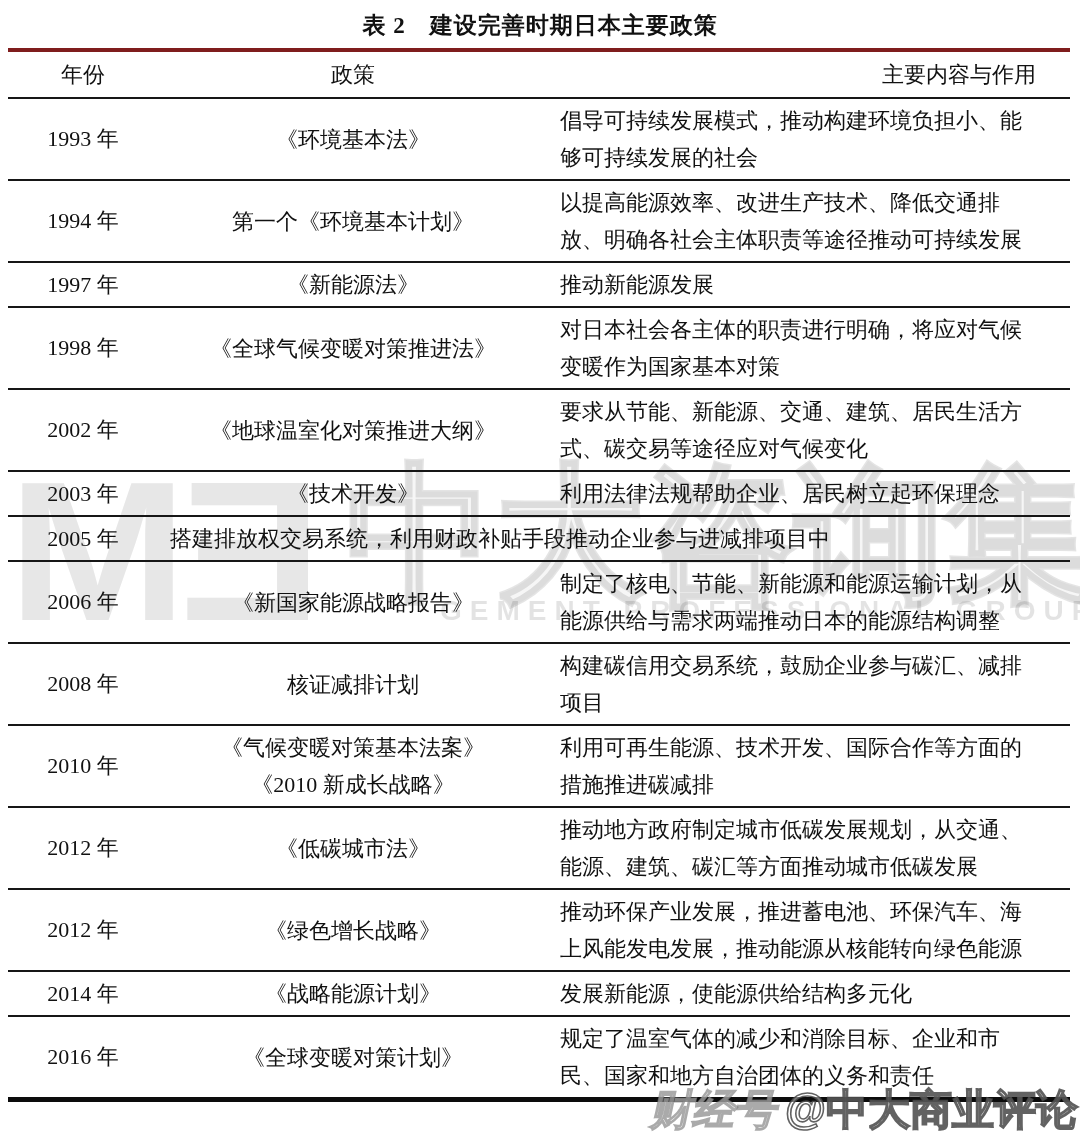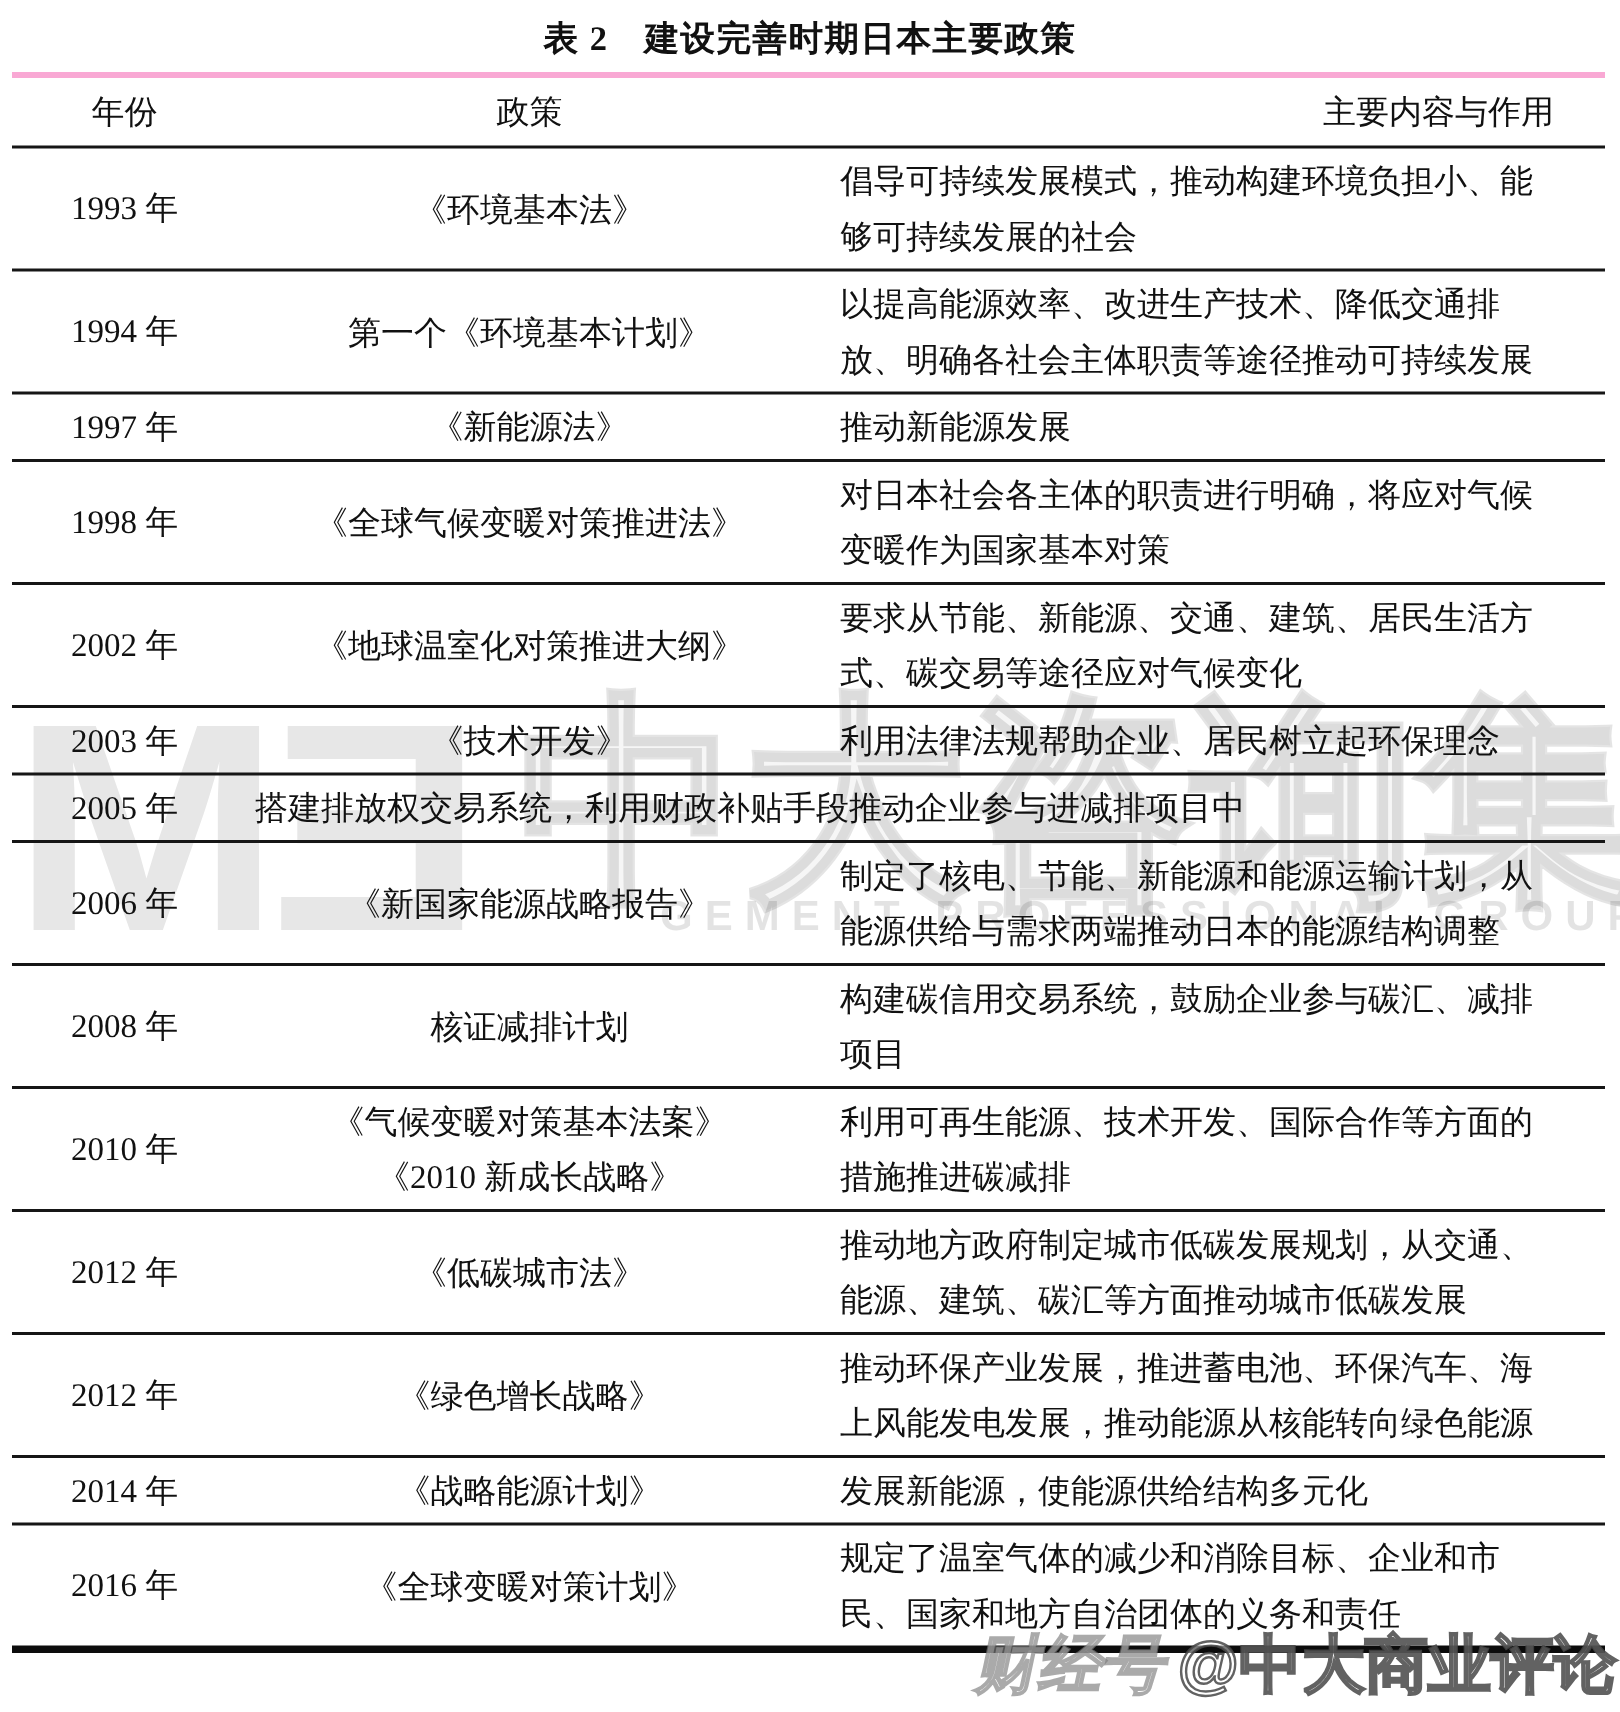--- a/index.html
+++ b/index.html
@@ -27,21 +27,21 @@
     line-height: 30px;
     font-weight: bold;
     letter-spacing: 1px;
   }
 
   
   .policy-table {
     position: relative;
     z-index: 2;
     margin: 0 10px 0 8px;
-    border-top: 4px solid #f9a8d4;
+    border-top: 4px solid #7f1d1d;
     border-bottom: 5px solid #0c0c0c;
   }
   .t-row {
     display: flex;
     align-items: center;
     border-bottom: 2px solid #161616;
     min-height: 41px;
   }
   .t-row:last-child { border-bottom: none; }
   .t-head {

